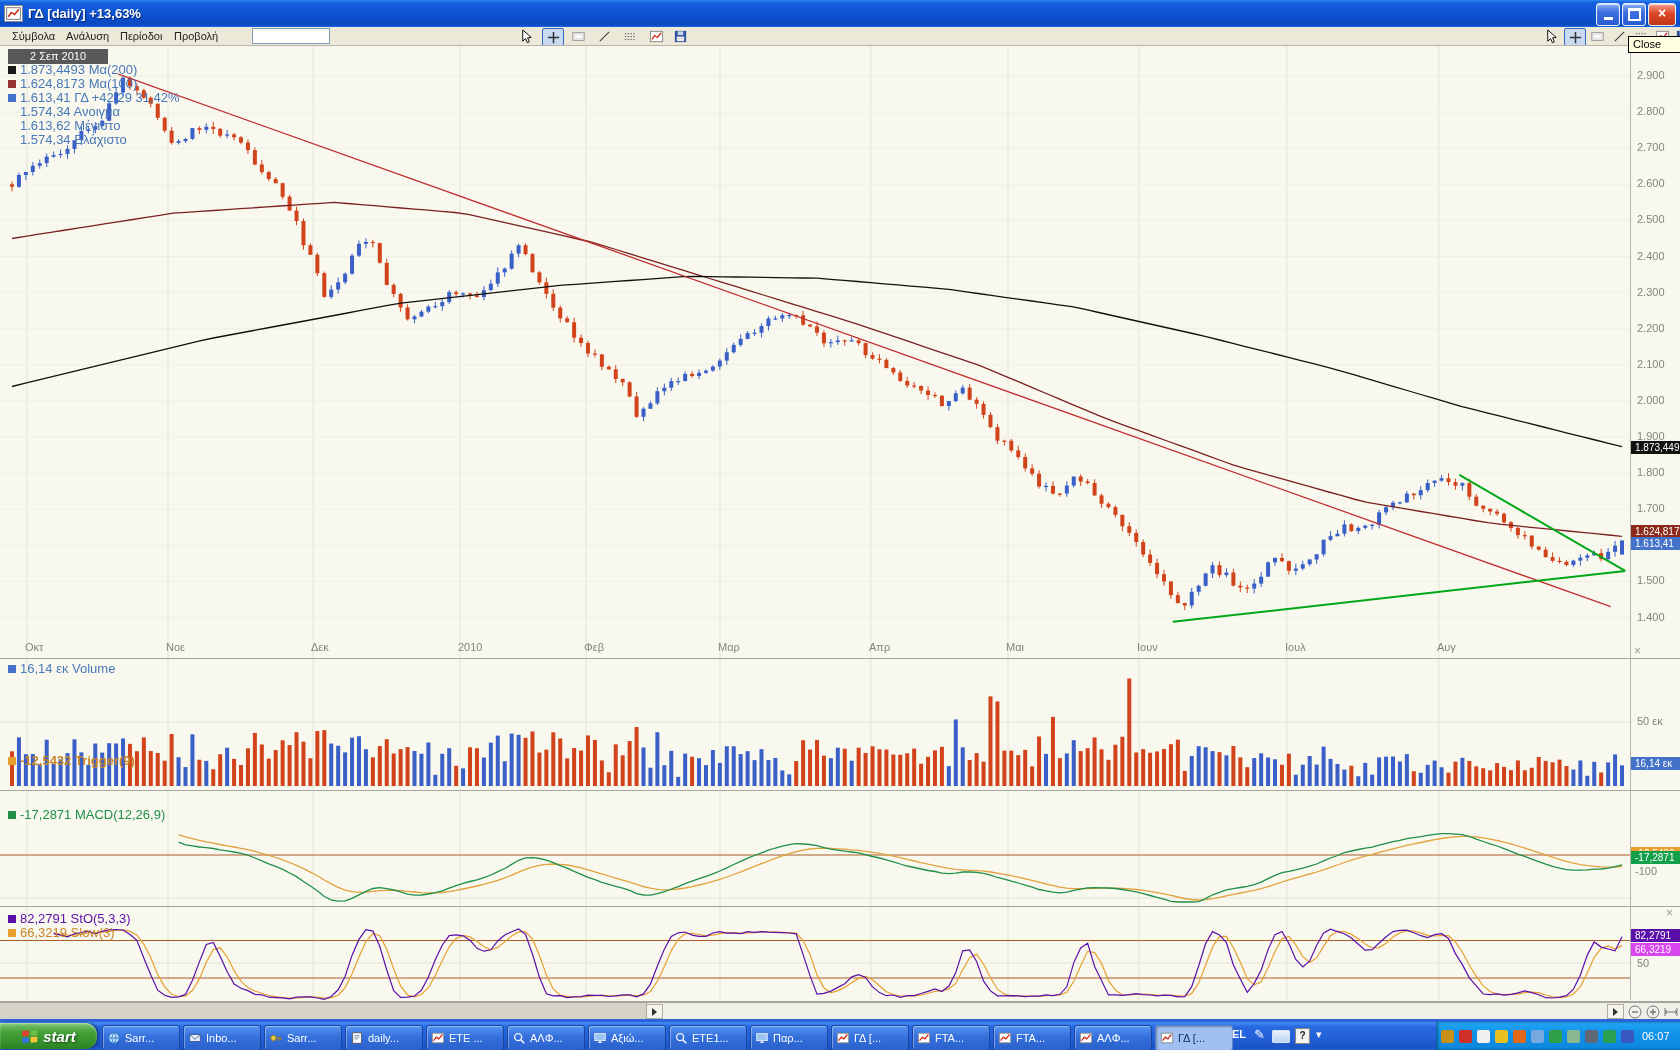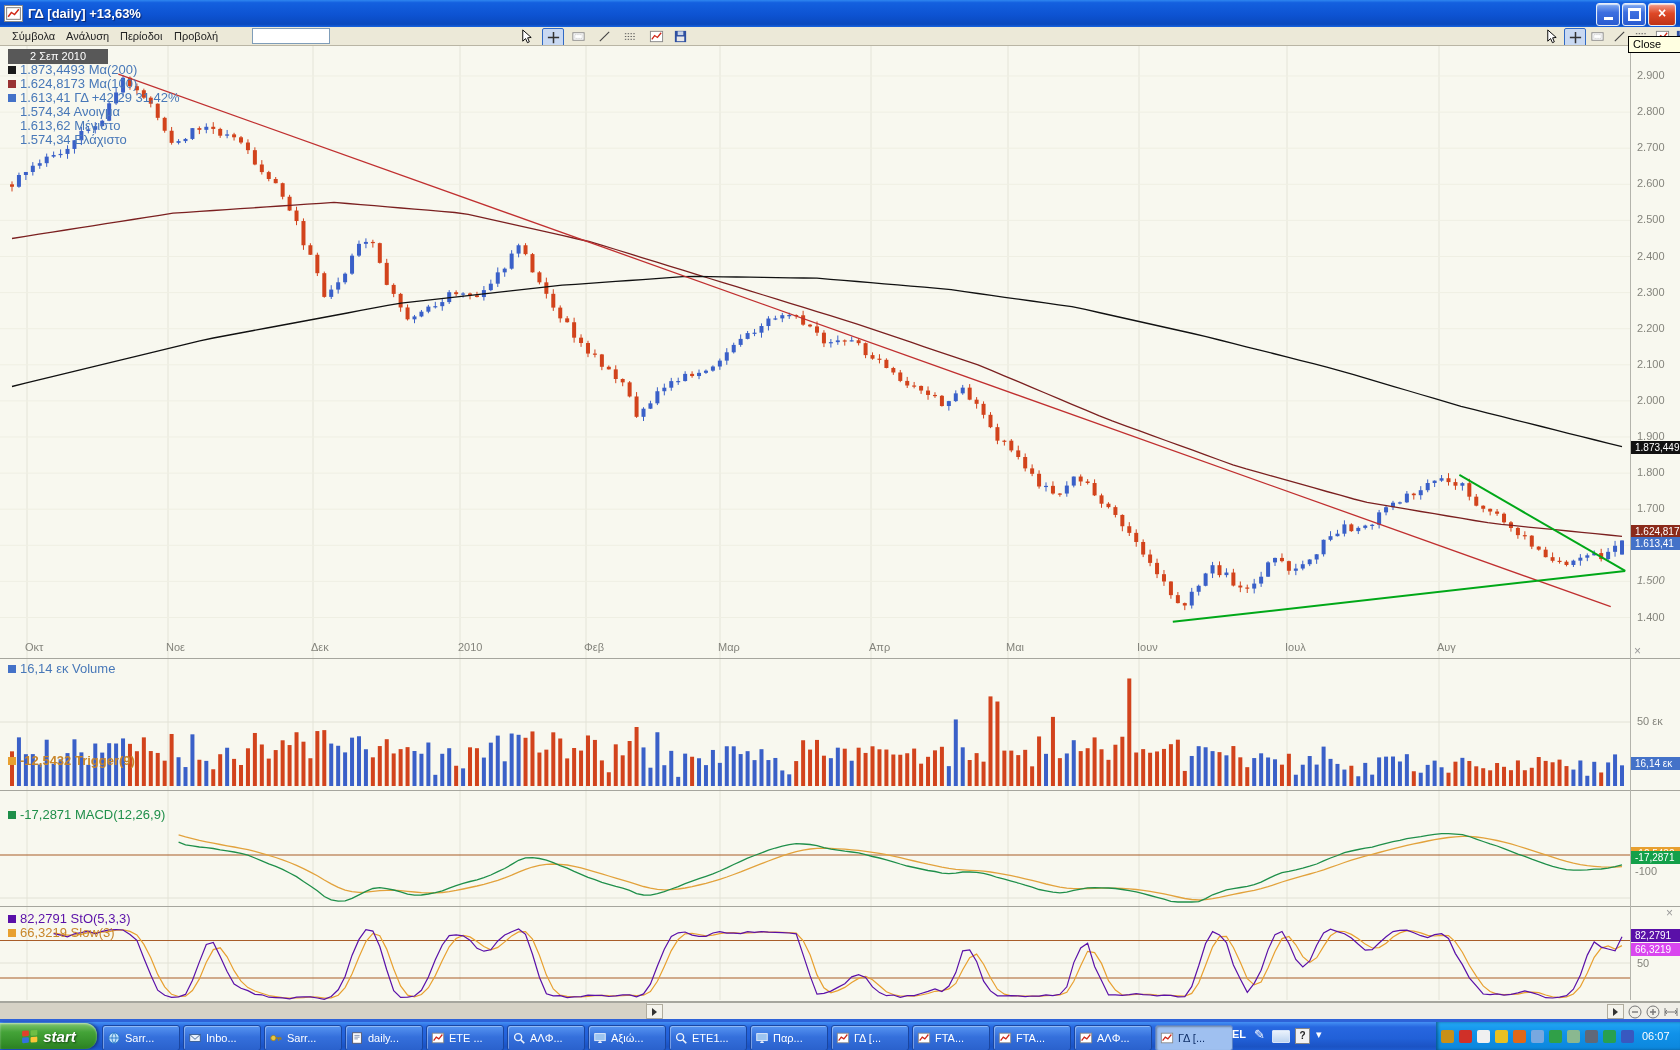--- a/index.html
+++ b/index.html
@@ -963,21 +963,21 @@
       <div class="lbl" style="left: 1637px; top: 213.4px;">2.500</div>
       <div class="lbl" style="left: 1637px; top: 249.5px;">2.400</div>
       <div class="lbl" style="left: 1637px; top: 285.6px;">2.300</div>
       <div class="lbl" style="left: 1637px; top: 321.7px;">2.200</div>
       <div class="lbl" style="left: 1637px; top: 357.8px;">2.100</div>
       <div class="lbl" style="left: 1637px; top: 393.9px;">2.000</div>
       <div class="lbl" style="left: 1637px; top: 430px;">1.900</div>
       <div class="lbl" style="left: 1637px; top: 466.1px;">1.800</div>
       <div class="lbl" style="left: 1637px; top: 502.2px;">1.700</div>
       <div class="lbl" style="left: 1637px; top: 538.3px;">1.600</div>
-      <div class="lbl" style="left: 1637px; top: 574.4px; font-style: italic;">1.500</div>
+      <div class="lbl" style="left: 1637px; top: 574.4px;">1.500</div>
       <div class="lbl" style="left: 1637px; top: 610.5px;">1.400</div>
       <div class="mlabel" style="left: 25px;">Οκτ</div>
       <div class="mlabel" style="left: 166px;">Νοε</div>
       <div class="mlabel" style="left: 311px;">Δεκ</div>
       <div class="mlabel" style="left: 458px;">2010</div>
       <div class="mlabel" style="left: 584px; text-align: right;">Φεβ</div>
       <div class="mlabel" style="left: 718px;">Μαρ</div>
       <div class="mlabel" style="left: 869px;">Απρ</div>
       <div class="mlabel" style="left: 1006px;">Μαι</div>
       <div class="mlabel" style="left: 1137px;">Ιουν</div>

